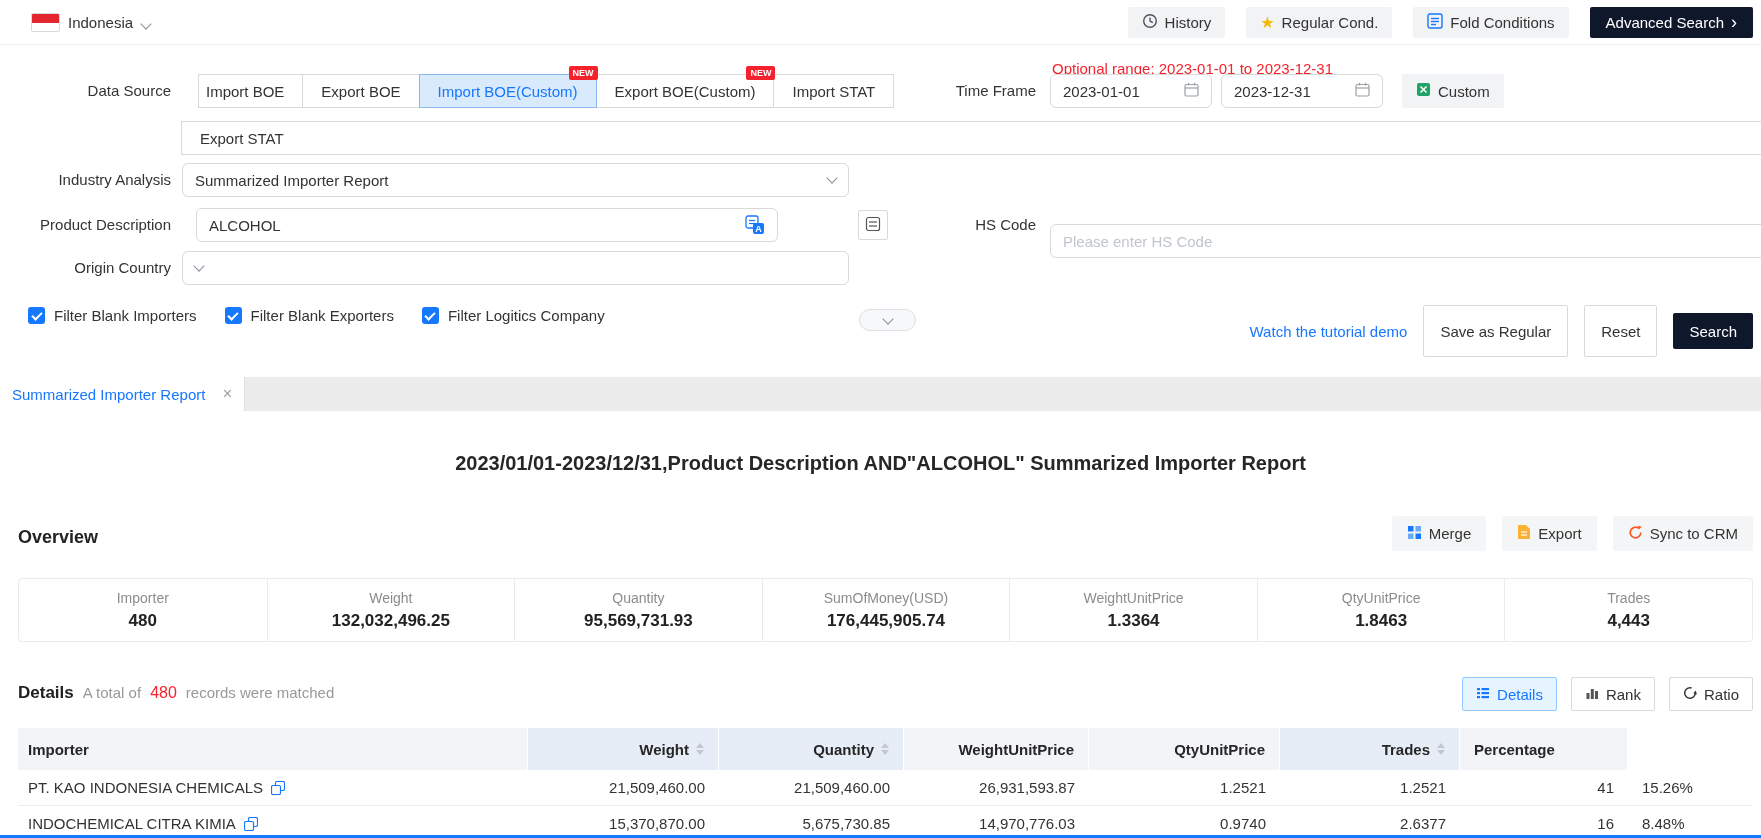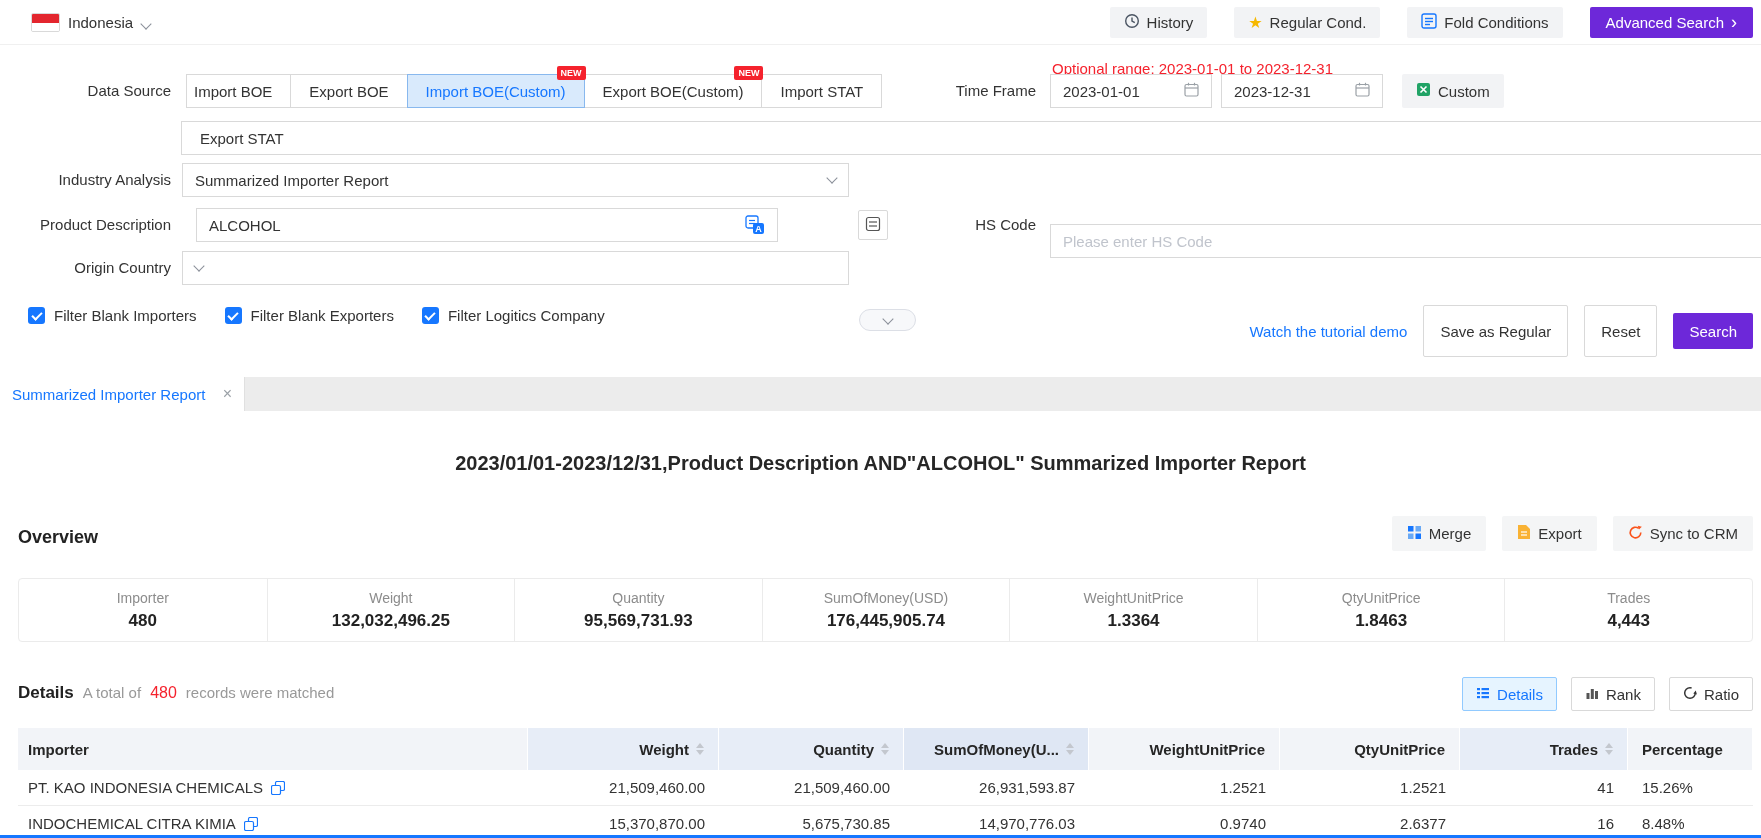--- a/index.html
+++ b/index.html
@@ -15,37 +15,37 @@
   .abs { position: absolute; }
 
   
   .topbar { position:absolute; top:0; left:0; width:100%; height:45px; background:#fff; border-bottom:1px solid #f0f0f0; }
   .flag { position:absolute; left:31px; top:13px; width:29px; height:19px; border:1px solid #d9d9d9; border-radius:2px; overflow:hidden; }
   .flag .t { height:50%; background:#e3262e; }
   .flag .b { height:50%; background:#fff; }
   .country { position:absolute; left:68px; top:0; height:45px; line-height:45px; font-size:15px; color:#333; }
   .country-chev { position:absolute; left:142px; top:20px; }
   .chev-dn { display:inline-block; width:8px; height:8px; border-right:1.5px solid #8a8f99; border-bottom:1.5px solid #8a8f99; transform:rotate(45deg); }
-  .topbar-right { position:absolute; right:8px; top:7px; display:flex; gap:27px; }
+  .topbar-right { position:absolute; right:8px; top:7px; display:flex; gap:21px; }
   .btn { display:inline-flex; align-items:center; justify-content:center; gap:7px; border-radius:2px; cursor:pointer; font-size:15px; color:#333; white-space:nowrap; }
   .btn-gray { background:#f2f3f5; border:none; height:31px; padding:0 14px; }
   .btn-white { background:#fff; border:1px solid #d9d9d9; height:52px; padding:0 16px; }
-  .btn-primary { background:#6d28d9; color:#fff; border:none; height:31px; padding:0 16px; }
+  .btn-primary { background:#0f172a; color:#fff; border:none; height:31px; padding:0 16px; }
 
   
   .form-label { position:absolute; text-align:right; height:34px; line-height:34px; color:#333; font-size:15px; }
   .optional-range { position:absolute; left:1052px; top:53px; color:#f5222d; font-size:15px;margin-top:7px; }
 
   .seg-group { position:absolute; left:182px; top:74px; display:flex; }
   .seg { position:relative; height:34px; padding:0 18px; display:flex; align-items:center; background:#fff; border:1px solid #d9d9d9; margin-left:-1px; font-size:15px; color:#333; cursor:pointer; }
-  .seg:first-child { margin-left:4px;padding-left:7px; }
+  .seg:first-child { margin-left:16px;padding-left:7px; }
   .seg.sel { background:#d9eafc; color:#1677ff; border-color:#88b8ee; z-index:1; }
   .new-badge { position:absolute; top:-9px; right:-2px; background:#f5222d; color:#fff; font-size:9px; font-weight:bold; line-height:14px; padding:0 4px; border-radius:2px; z-index:3; }
 
-  .input-box { position:absolute; height:34px; border:1px solid #d9d9d9; border-radius:0; background:#fff; display:flex; align-items:center; padding:0 12px; font-size:15px; color:#333; }
+  .input-box { position:absolute; height:34px; border:1px solid #d9d9d9; border-radius:6px; background:#fff; display:flex; align-items:center; padding:0 12px; font-size:15px; color:#333; }
   .placeholder { color:#c0c4cc; }
   .grow { flex:1 1 auto; }
   .text-input { border:none; outline:none; flex:1; font-family:"Liberation Sans",sans-serif; font-size:15px; color:#333; background:transparent; }
   .text-input::placeholder { color:#c0c4cc; }
 
   .pill { position:absolute; left:859px; top:309px; width:57px; height:22px; border:1px solid #dcdfe6; border-radius:11px; background:#f7f8fa; display:flex; align-items:center; justify-content:center; cursor:pointer; }
   .pill .chev-dn { margin-top:-3px; }
 
   .cbrow { position:absolute; left:28px; top:307px; display:flex; align-items:center; gap:28px; }
   .cbitem { display:flex; align-items:center; gap:9px; cursor:pointer; }
@@ -362,27 +362,20 @@
           <span class="car-dn"></span>
         </span>
       </div>
     <div class="th num sortable">
         <span>Quantity</span>
         <span class="sorters">
           <span class="car-up"></span>
           <span class="car-dn"></span>
         </span>
       </div>
-    <div class="th num sortable active-sort">
-        <span>SumOfMoney(U...</span>
-        <span class="sorters">
-          <span class="car-up"></span>
-          <span class="car-dn"></span>
-        </span>
-      </div>
     <div class="th num">WeightUnitPrice</div>
     <div class="th num">QtyUnitPrice</div>
     <div class="th num sortable">
         <span>Trades</span>
         <span class="sorters">
           <span class="car-up"></span>
           <span class="car-dn"></span>
         </span>
       </div>
     <div class="th">Percentage</div>

